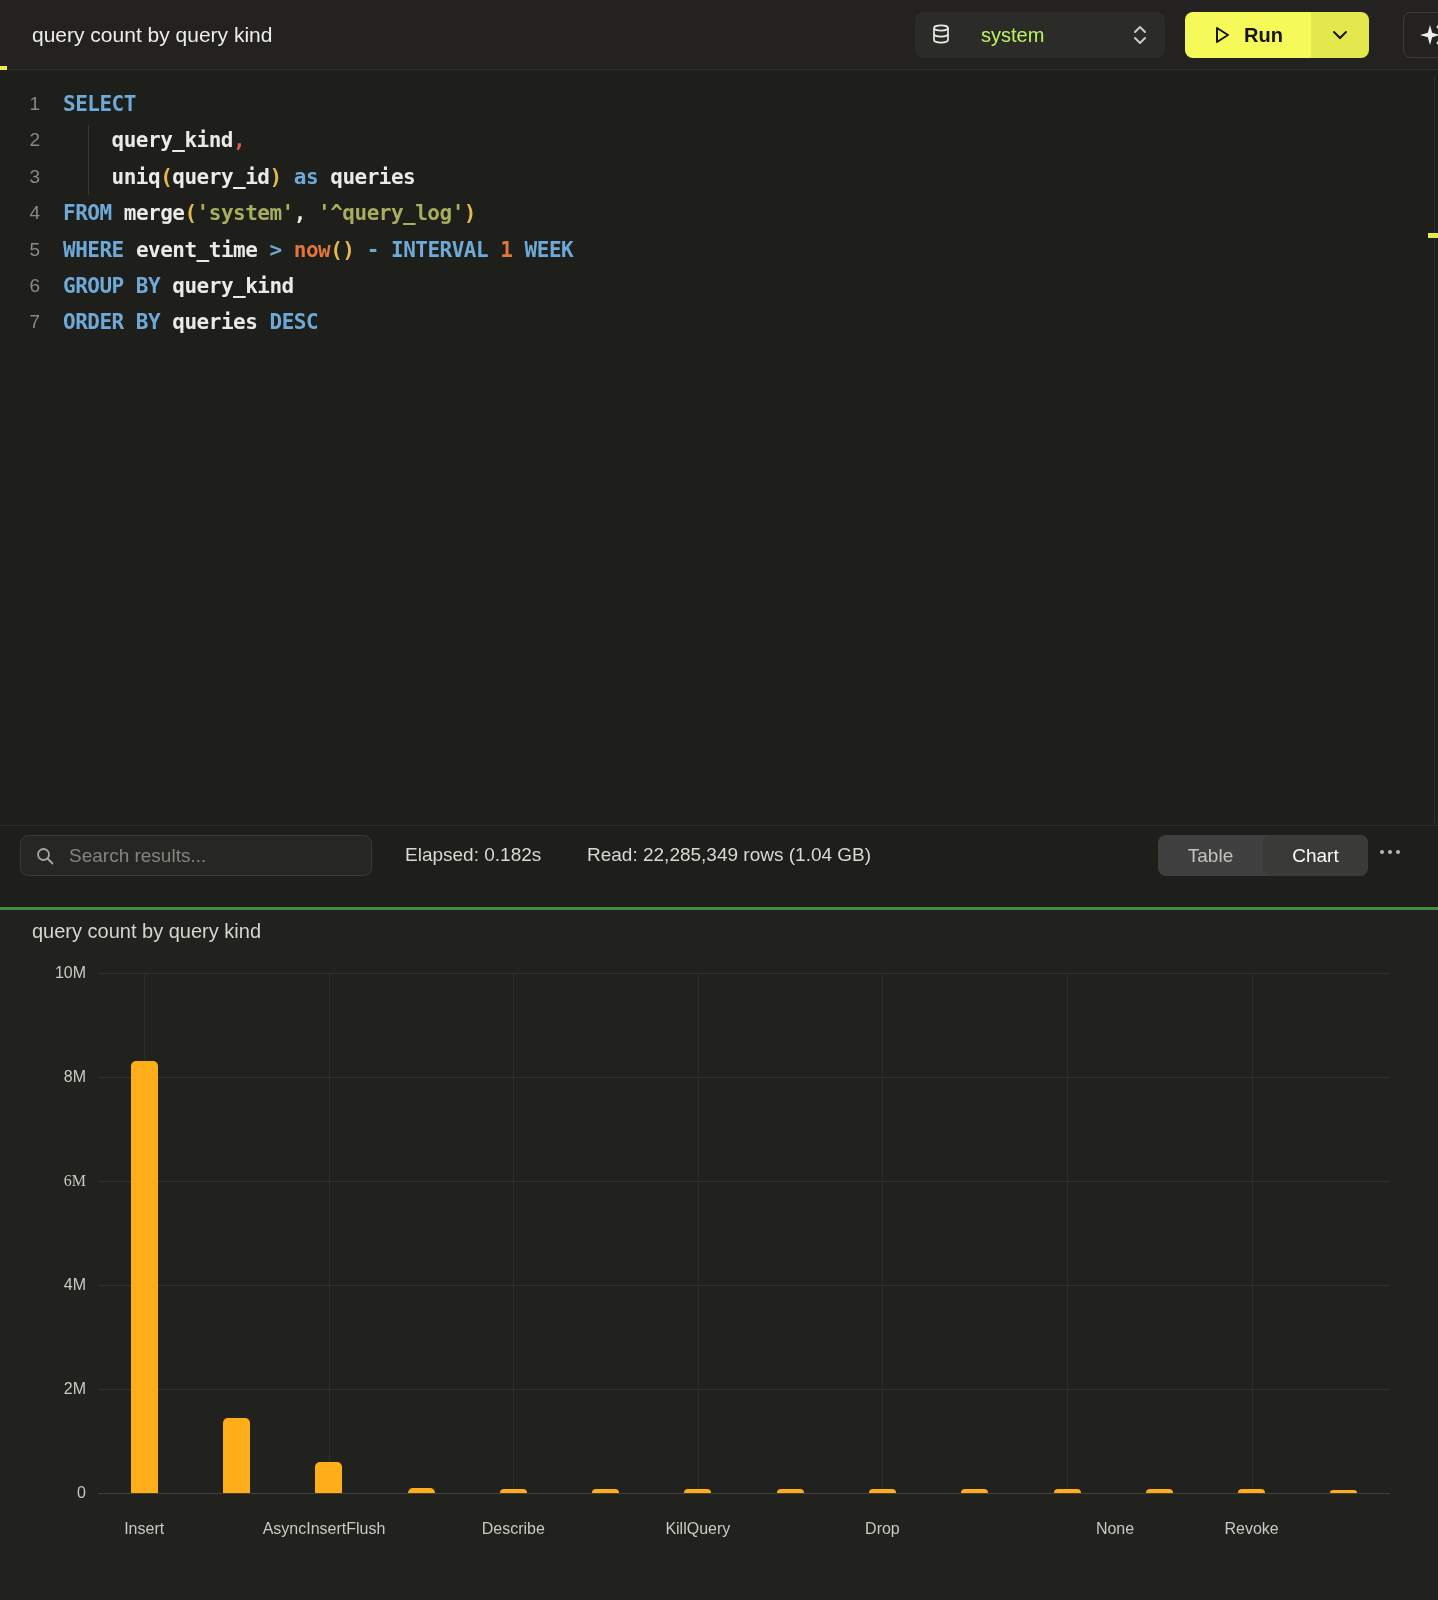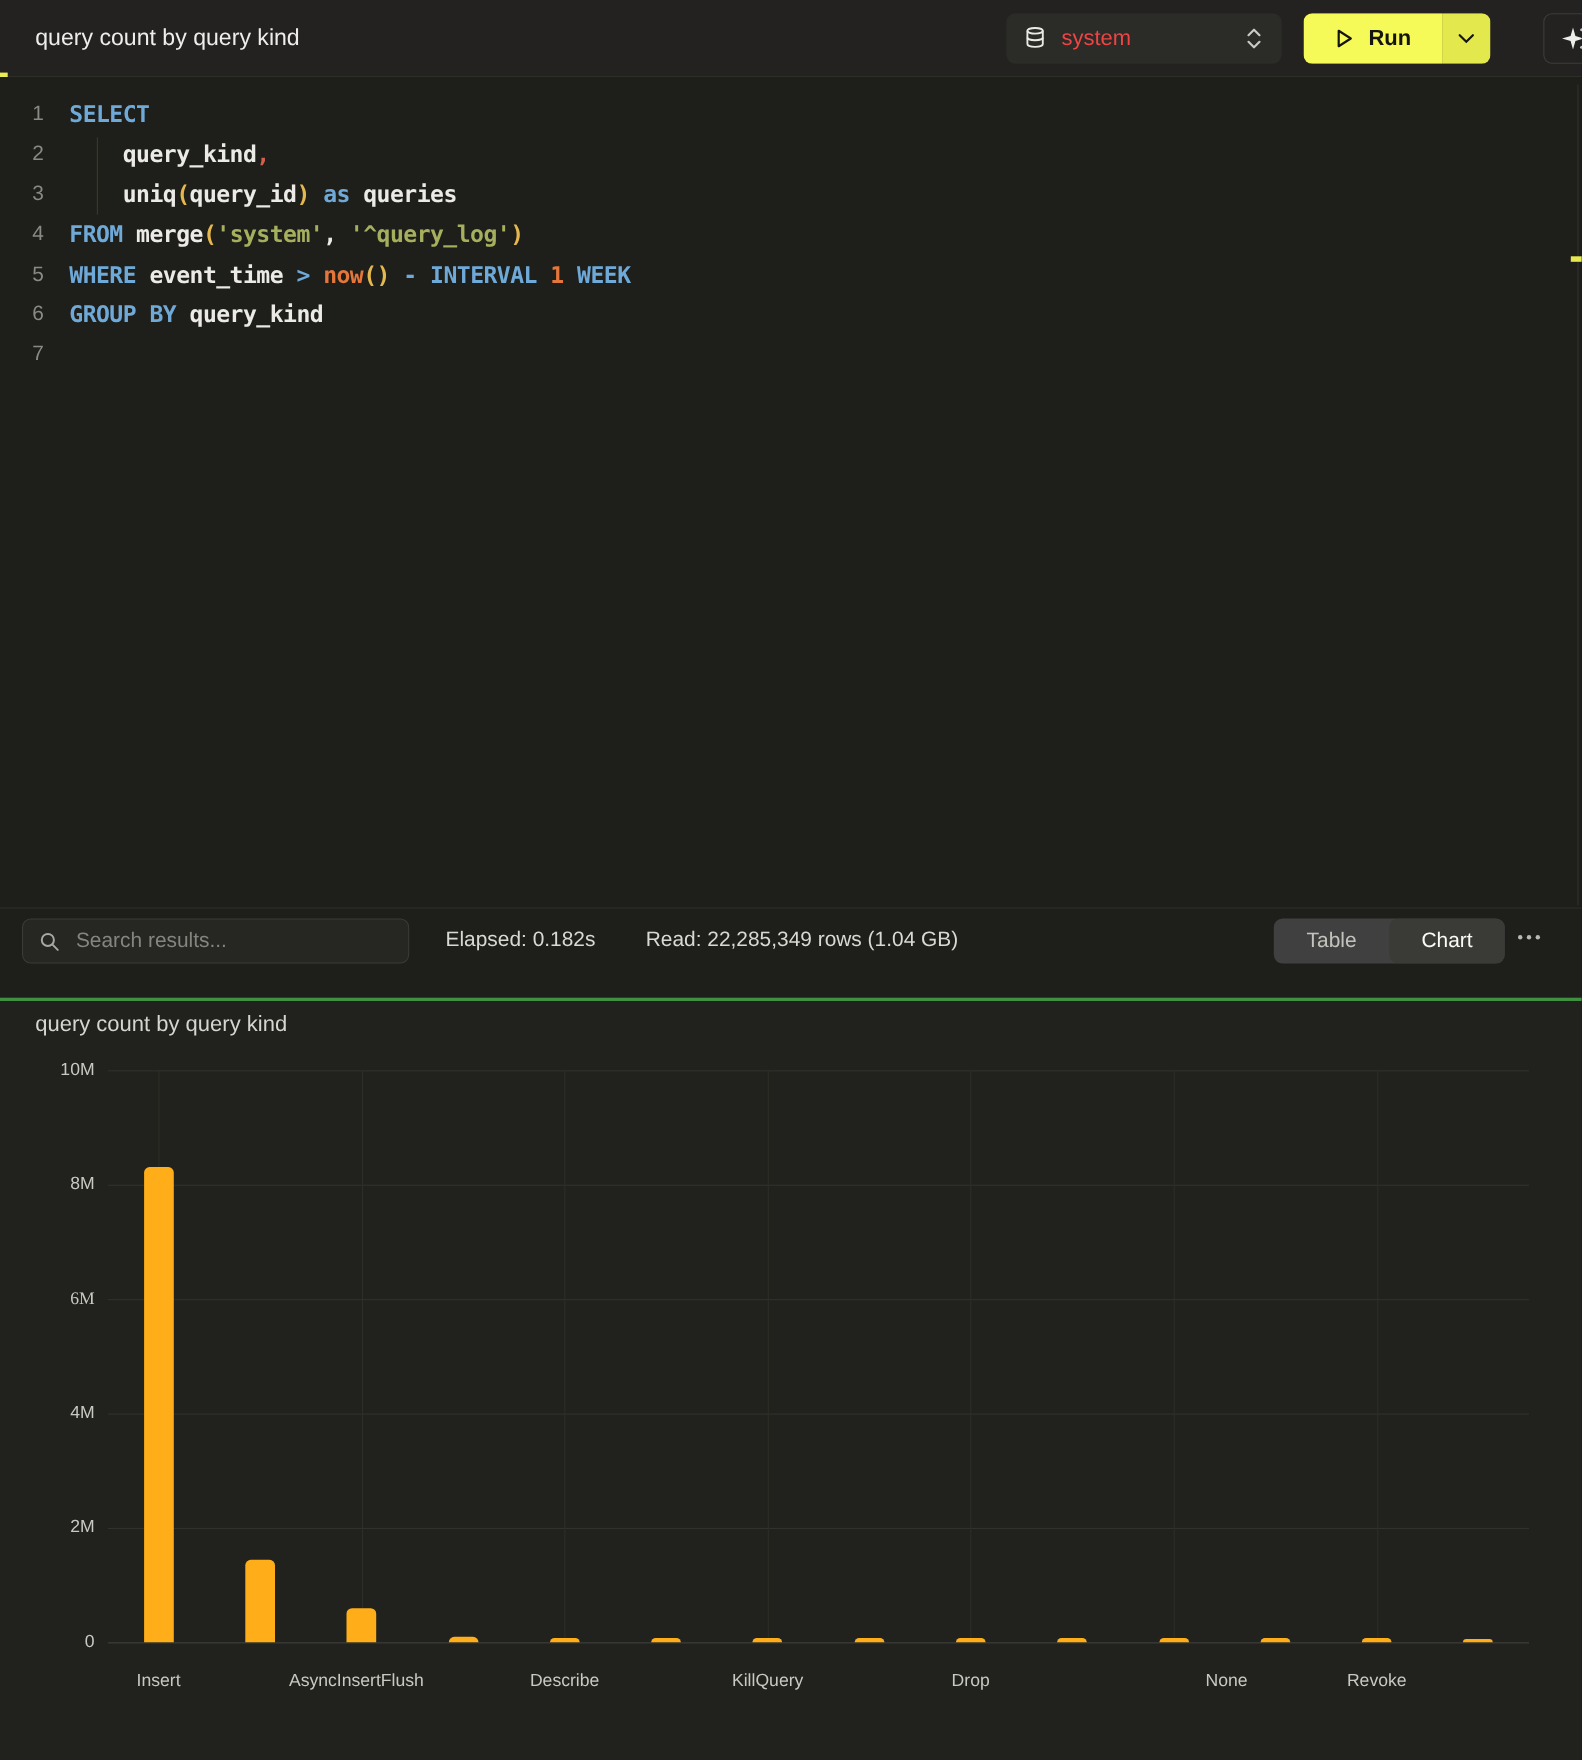--- a/index.html
+++ b/index.html
@@ -6,23 +6,23 @@
   body{position:relative;width:1438px;height:1600px;overflow:hidden;
        font-family:"Liberation Sans",sans-serif;color:#ECECE7;}
 
   
   .topbar{position:absolute;top:0;left:0;width:1438px;height:70px;background:#232220;
           border-bottom:1px solid #2D2D29;box-sizing:border-box;}
   .topbar-title{position:absolute;left:32px;top:50%;transform:translateY(-50%);
                 font-size:21px;color:#EDEDEA;}
   .db-select{position:absolute;left:915px;top:12px;width:250px;height:46px;background:#2B2B27;
              border-radius:8px;display:flex;align-items:center;padding:0 16px;box-sizing:border-box;cursor:pointer;}
-  .db-label{font-size:20px;color:#ef4444;margin-left:14px;}
+  .db-label{font-size:20px;color:#bef264;margin-left:30px;}
   .db-updown{margin-left:auto;display:flex;}
-  .run-btn{position:absolute;left:1185px;top:12px;width:170px;height:46px;border-radius:8px;
+  .run-btn{position:absolute;left:1185px;top:12px;width:184px;height:46px;border-radius:8px;
            overflow:hidden;display:flex;cursor:pointer;}
   .run-main{width:126px;background:#F5FA59;display:flex;align-items:center;justify-content:center;
             gap:13px;color:#15150F;font-size:20px;font-weight:700;}
   .run-caret{flex:1;background:#E3E84C;display:flex;align-items:center;justify-content:center;}
   .sparkle-btn{position:absolute;left:1403px;top:12px;width:62px;height:46px;background:#232220;
                border:1.5px solid #3D3D38;border-radius:8px;box-sizing:border-box;
                display:flex;align-items:center;padding-left:14px;cursor:pointer;}
   .yellow-tick-left{position:absolute;left:0;top:66px;width:7px;height:4px;background:#E9ED53;}
 
   
@@ -147,20 +147,21 @@
       <div class="code-line">
         <span class="ln">5</span>
         <span class="code"><span class="tok-kw">WHERE</span><span class="tok-plain"> </span><span class="tok-id">event_time</span><span class="tok-plain"> </span><span class="tok-kw">&gt;</span><span class="tok-plain"> </span><span class="tok-fn">now</span><span class="tok-paren">()</span><span class="tok-plain"> </span><span class="tok-kw">-</span><span class="tok-plain"> </span><span class="tok-kw">INTERVAL</span><span class="tok-plain"> </span><span class="tok-num">1</span><span class="tok-plain"> </span><span class="tok-kw">WEEK</span></span>
       </div>
       <div class="code-line">
         <span class="ln">6</span>
         <span class="code"><span class="tok-kw">GROUP BY</span><span class="tok-plain"> </span><span class="tok-id">query_kind</span></span>
       </div>
       <div class="code-line">
         <span class="ln">7</span>
+        <span class="code"><span class="tok-kw">ORDER BY</span><span class="tok-plain"> </span><span class="tok-id">queries</span><span class="tok-plain"> </span><span class="tok-kw">DESC</span></span>
       </div>
     </div>
   <div class="indent-guide"></div>
 </section>
 <div class="overview-ruler"></div>
 <div class="ruler-mark"></div>
 
 <section class="results">
   <div class="search-box">
     <span style="display:flex;">

